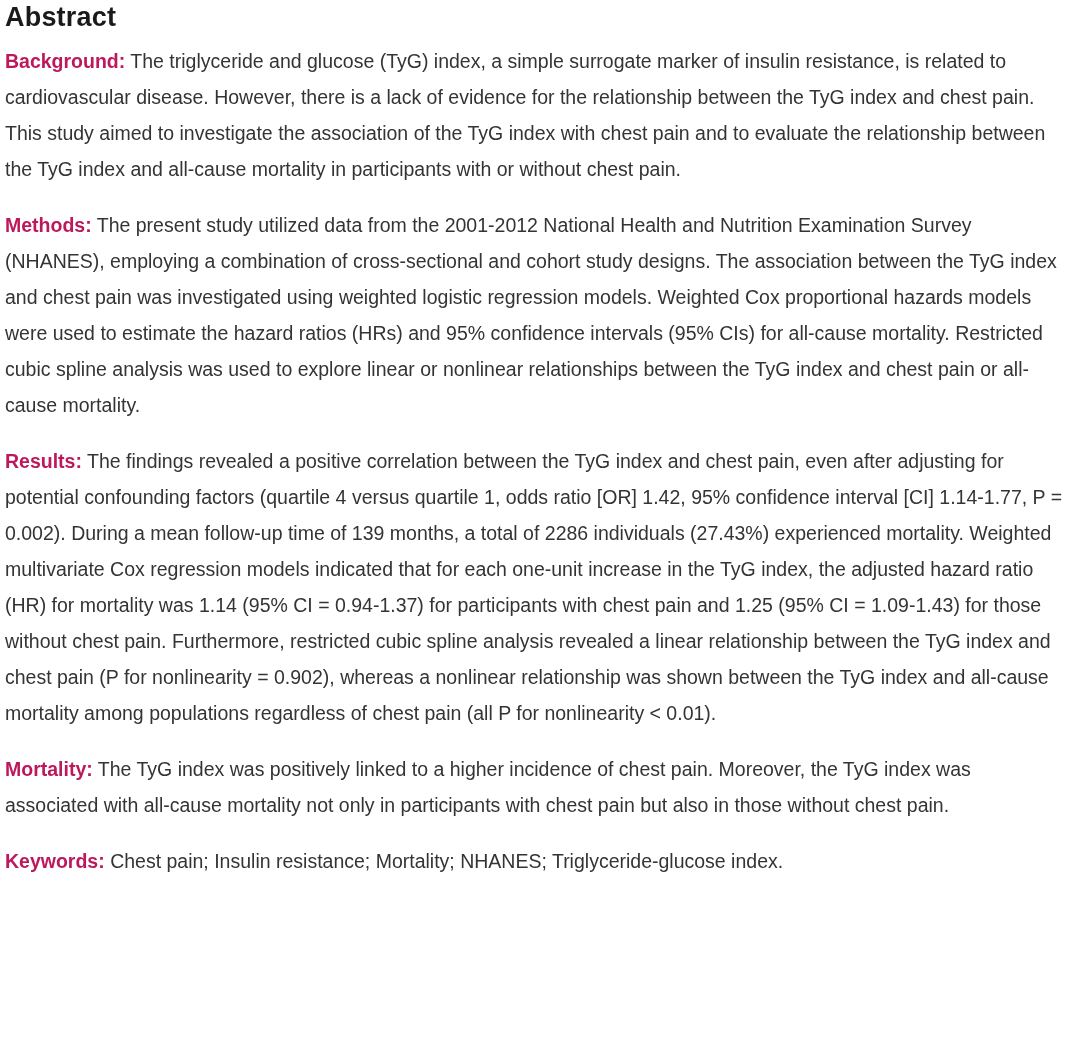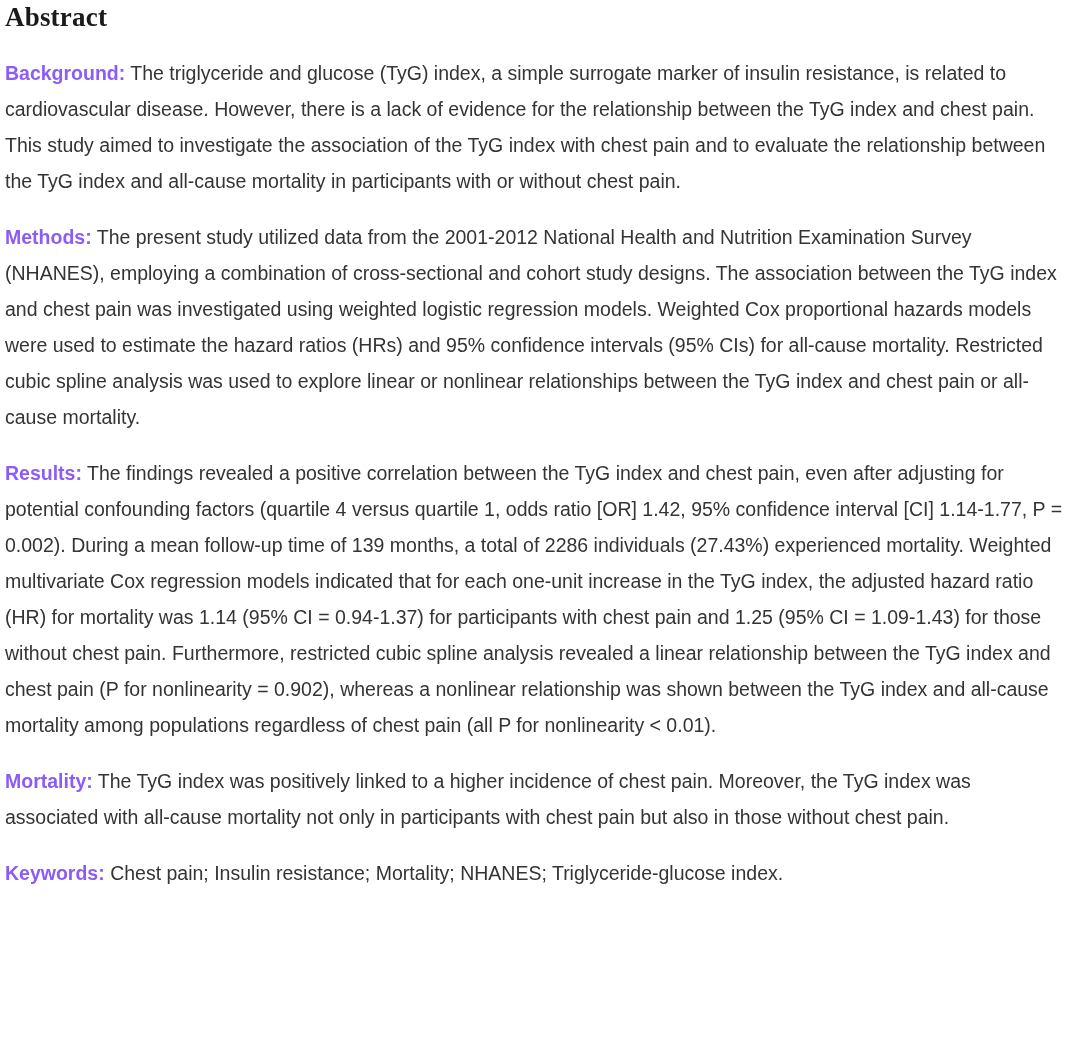--- a/index.html
+++ b/index.html
@@ -10,39 +10,39 @@
   .page {
     width: 1080px;
     min-height: 1055px;
     box-sizing: border-box;
     padding: 2px 14px 20px 5px;
     background: #ffffff;
     font-family: "Liberation Sans", sans-serif;
     color: #343434;
   }
   .abstract-title {
-    font-family: Liberation Serif, serif;
+    font-family: Liberation Sans, sans-serif;
     font-weight: 700;
     font-size: 27px;
     color: #1a1a1a;
-    margin: 0 0 22px 0;
+    margin: 0 0 10px 0;
     letter-spacing: 0.2px;
   }
   .abstract-paragraph {
     font-size: 19.5px;
     line-height: 36px;
     margin: 0 0 20px 0;
     color: #343434;
   }
   .abstract-paragraph:last-child {
     margin-bottom: 12px;
   }
   .section-label {
     font-weight: 700;
-    color: #8b5cf6;
+    color: #be185d;
   }
 </style>
 </head>
 <body>
 
 <div class="page">
   <h1 class="abstract-title">Abstract</h1>
 
   <p class="abstract-paragraph"><strong class="section-label">Background:</strong> <span>The triglyceride and glucose (TyG) index, a simple surrogate marker of insulin resistance, is related to cardiovascular disease. However, there is a lack of evidence for the relationship between the TyG index and chest pain. This study aimed to investigate the association of the TyG index with chest pain and to evaluate the relationship between the TyG index and all-cause mortality in participants with or without chest pain.</span></p>
 

